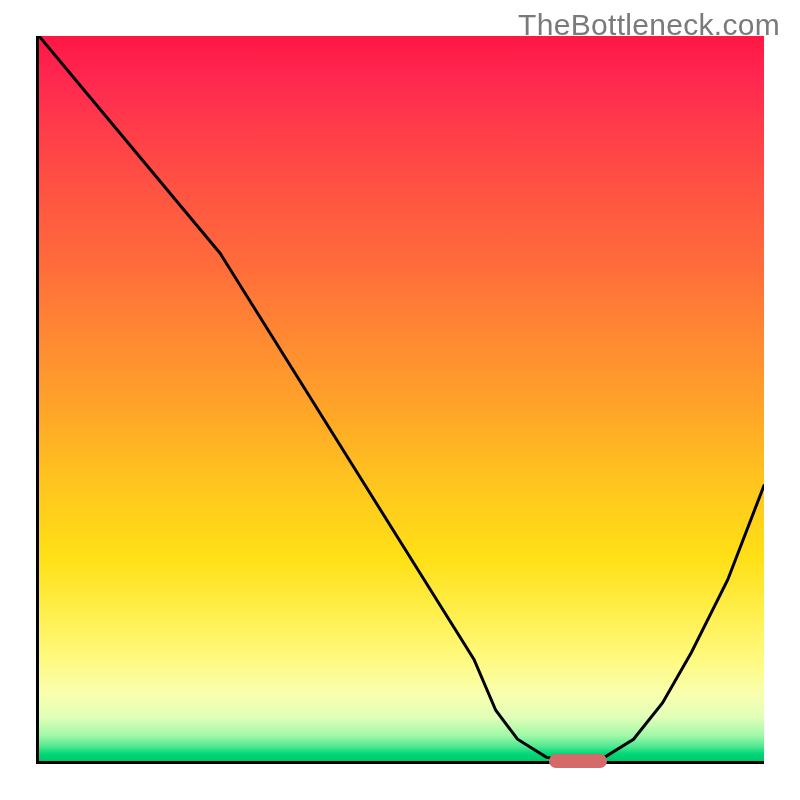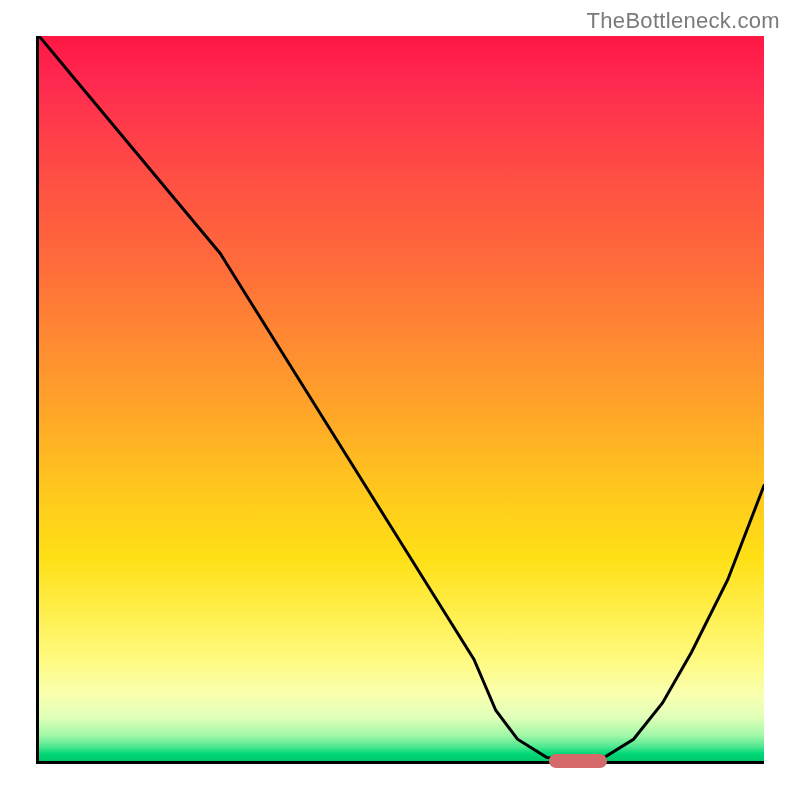--- a/index.html
+++ b/index.html
@@ -7,21 +7,21 @@
     width: 800px;
     height: 800px;
     background: #ffffff;
     font-family: Arial, sans-serif;
     position: relative;
   }
   .watermark {
     position: absolute;
     top: 8px;
     right: 20px;
-    font-size: 22px;
+    font-size: 30px;
     font-weight: 500;
     color: #7a7a7a;
     letter-spacing: 0.3px;
     z-index: 10;
   }
   .chart-container {
     position: absolute;
     top: 36px;
     left: 36px;
     width: 728px;

